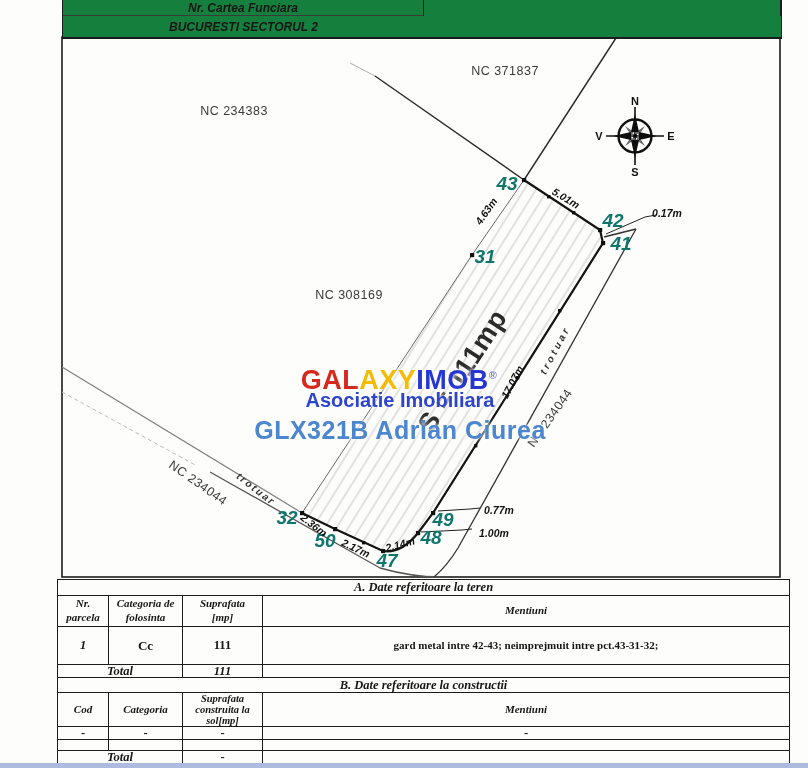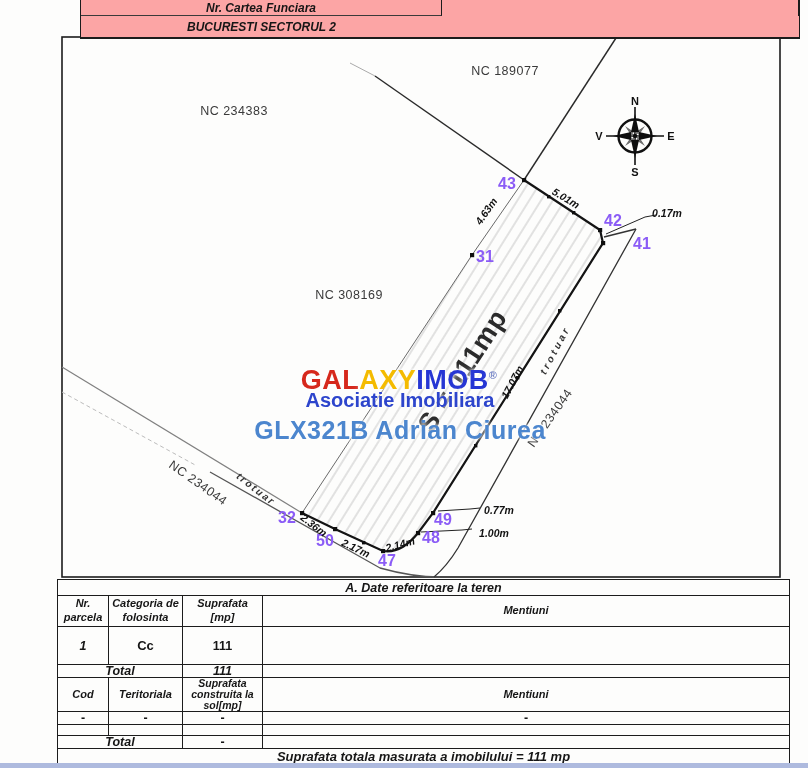--- a/index.html
+++ b/index.html
@@ -4,40 +4,40 @@
 <style>
   html,body{margin:0;padding:0;}
   body{
     width:808px;height:768px;position:relative;overflow:hidden;
     background:#fdfdfc;
     font-family:"Liberation Sans", sans-serif;
     color:#161616;
   }
   
   .doc-header{
-    position:absolute;left:80px;top:0;width:718px;height:37px;
+    position:absolute;left:62px;top:0;width:718px;height:37px;
     display:grid;grid-template-columns:361px 357px;grid-template-rows:16px 21px;
     border-left:1.6px solid #1c1c1c;border-right:1.6px solid #1c1c1c;
     border-bottom:2px solid #1c1c1c;
-    background:#fca5a5;z-index:3;
+    background:#15803d;z-index:3;
   }
   .doc-header .cell{
     display:flex;align-items:center;justify-content:center;
     font-weight:bold;font-style:italic;font-size:12px;white-space:nowrap;
   }
   .doc-header .c1{border-right:1.8px solid #1c1c1c;border-bottom:1.8px solid #3a3a3a;}
   .doc-header .c2{border-bottom:1.8px solid #3a3a3a;}
   .doc-header .c3{border-right:1.8px solid #1c1c1c;}
   
   .lbl{
     position:absolute;transform:translate(-50%,-50%);
     white-space:nowrap;z-index:2;color:#2e2e2e;
   }
   .nc{font-size:12.5px;letter-spacing:0.5px;color:#3a3a3a;}
-  .pt{font-size:16px;font-weight:bold;color:#8b5cf6;z-index:2;}
+  .pt{font-size:19px;font-weight:bold;font-style:italic;color:#0f766e;z-index:2;}
   .dim{font-size:10.5px;font-weight:bold;font-style:italic;color:#111;}
   .walk{font-size:10px;font-weight:bold;font-style:italic;color:#333;}
   .area-big{font-size:27px;font-weight:bold;color:#2b2b2b;letter-spacing:1px;}
   .compass-letter{font-size:11px;font-weight:bold;color:#111;}
   
   .wm{position:absolute;transform:translate(-50%,-50%);white-space:nowrap;z-index:5;
       text-shadow:0 0 3px #ffffff,0 0 6px #ffffff;}
   .wm-brand{font-size:27px;font-weight:800;letter-spacing:0.5px;}
   .wm-brand .p1{color:#d6281c;}
   .wm-brand .p2{color:#f4bb00;}
@@ -48,21 +48,21 @@
   
   .tables{
     position:absolute;left:57px;top:579px;width:731px;z-index:3;background:#fdfdfc;
     border-left:1.8px solid #1c1c1c;border-right:1.8px solid #1c1c1c;
     border-top:1.8px solid #1c1c1c;
   }
   .trow{display:grid;grid-template-columns:51px 74px 80px 526px;border-bottom:1.6px solid #1c1c1c;}
   .trow-2{display:grid;grid-template-columns:125px 80px 526px;border-bottom:1.6px solid #1c1c1c;}
   .trow-1{display:grid;grid-template-columns:731px;border-bottom:1.6px solid #1c1c1c;}
   .tc{display:flex;flex-direction:column;align-items:center;justify-content:center;
-      border-right:1.4px solid #1c1c1c;text-align:center;overflow:hidden;}
+      border-right:1.4px solid #1c1c1c;text-align:center;overflow:hidden;font-family:Liberation Serif, serif;}
   .tc:last-child{border-right:none;}
   .title-row{height:15px;font-weight:bold;font-style:italic;font-size:12.5px;}
   .thead{font-weight:bold;font-style:italic;font-size:11px;line-height:1.25;}
   .thead3{font-weight:bold;font-style:italic;font-size:10.5px;line-height:1.08;}
   .tval{font-weight:bold;font-size:12.5px;}
   .tval-i{font-weight:bold;font-style:italic;font-size:12.5px;}
   .tmen{font-weight:600;font-size:11px;line-height:1.55;font-style:normal;}
   .footer-row{height:15px;display:flex;align-items:center;justify-content:center;
       font-weight:bold;font-style:italic;font-size:13px;}
   .bluebar{position:absolute;left:0;top:763px;width:808px;height:5px;background:#aebade;z-index:9;}
@@ -142,34 +142,34 @@
     <circle r="2.2" fill="#0d0d0d"></circle>
   </g>
 </svg>
 
 <div class="doc-header">
   <div class="cell c1">Nr. Cartea Funciara</div>
   <div class="cell c3"></div>
   <div class="cell c4">BUCURESTI SECTORUL 2</div>
 </div>
 
-<div class="lbl nc" style="left:505px;top:71px;">NC 189077</div>
+<div class="lbl nc" style="left:505px;top:71px;">NC 371837</div>
 <div class="lbl nc" style="left:234px;top:111px;">NC 234383</div>
 <div class="lbl nc" style="left:349px;top:295px;">NC 308169</div>
 <div class="lbl nc" style="left:550px;top:418px;transform:translate(-50%,-50%) rotate(-55deg);">NC 234044</div>
 <div class="lbl nc" style="left:198px;top:483px;transform:translate(-50%,-50%) rotate(35deg);">NC 234044</div>
 
 <div class="lbl walk" style="left:555px;top:350px;letter-spacing:3px;transform:translate(-50%,-50%) rotate(-62deg);">trotuar</div>
 <div class="lbl walk" style="left:256px;top:489px;letter-spacing:2px;transform:translate(-50%,-50%) rotate(38deg);">trotuar</div>
 
 <div class="lbl area-big" style="left:463px;top:371px;transform:translate(-50%,-50%) rotate(-57deg);">S = 111mp</div>
 
 <div class="lbl pt" style="left:507px;top:184px;">43</div>
 <div class="lbl pt" style="left:613px;top:221px;text-align:right;">42</div>
-<div class="lbl pt" style="left:634px;top:244px;padding-left:16px;">41</div>
+<div class="lbl pt" style="left:613px;top:244px;padding-left:16px;">41</div>
 <div class="lbl pt" style="left:485px;top:257px;">31</div>
 <div class="lbl pt" style="left:287px;top:518px;">32</div>
 <div class="lbl pt" style="left:325px;top:541px;">50</div>
 <div class="lbl pt" style="left:387px;top:561px;">47</div>
 <div class="lbl pt" style="left:431px;top:538px;">48</div>
 <div class="lbl pt" style="left:443px;top:520px;">49</div>
 
 <div class="lbl dim" style="left:566px;top:198px;transform:translate(-50%,-50%) rotate(31deg);">5.01m</div>
 <div class="lbl dim" style="left:667px;top:213px;">0.17m</div>
 <div class="lbl dim" style="left:486px;top:211px;transform:translate(-50%,-50%) rotate(-55deg);">4.63m</div>
@@ -209,31 +209,35 @@
       <span>Suprafata</span>
       <span>[mp]</span>
     </div>
     <div class="tc thead">Mentiuni</div>
   </div>
   <div class="trow" style="height:37px;">
     <div class="tc tval-i">1</div>
     <div class="tc" style="font-weight:600;font-size:13px;">Cc</div>
     <div class="tc tval">111</div>
     <div class="tc tmen">
+      <span>gard metal intre 42-43; neimprejmuit intre pct.43-31-32;</span>
     </div>
   </div>
   <div class="trow-2" style="height:12px;">
     <div class="tc tval-i">Total</div>
     <div class="tc tval-i">111</div>
     <div class="tc"></div>
   </div>
 
+  <div class="trow-1 title-row" style="height:14px;">
+    <div class="tc">B. Date referitoare la constructii</div>
+  </div>
   <div class="trow" style="height:33px;">
     <div class="tc thead">Cod</div>
-    <div class="tc thead">Teritoriala</div>
+    <div class="tc thead">Categoria</div>
     <div class="tc thead3">
       <span>Suprafata</span>
       <span>construita la</span>
       <span>sol[mp]</span>
     </div>
     <div class="tc thead">Mentiuni</div>
   </div>
   <div class="trow" style="height:12px;">
     <div class="tc tval">-</div>
     <div class="tc tval">-</div>

